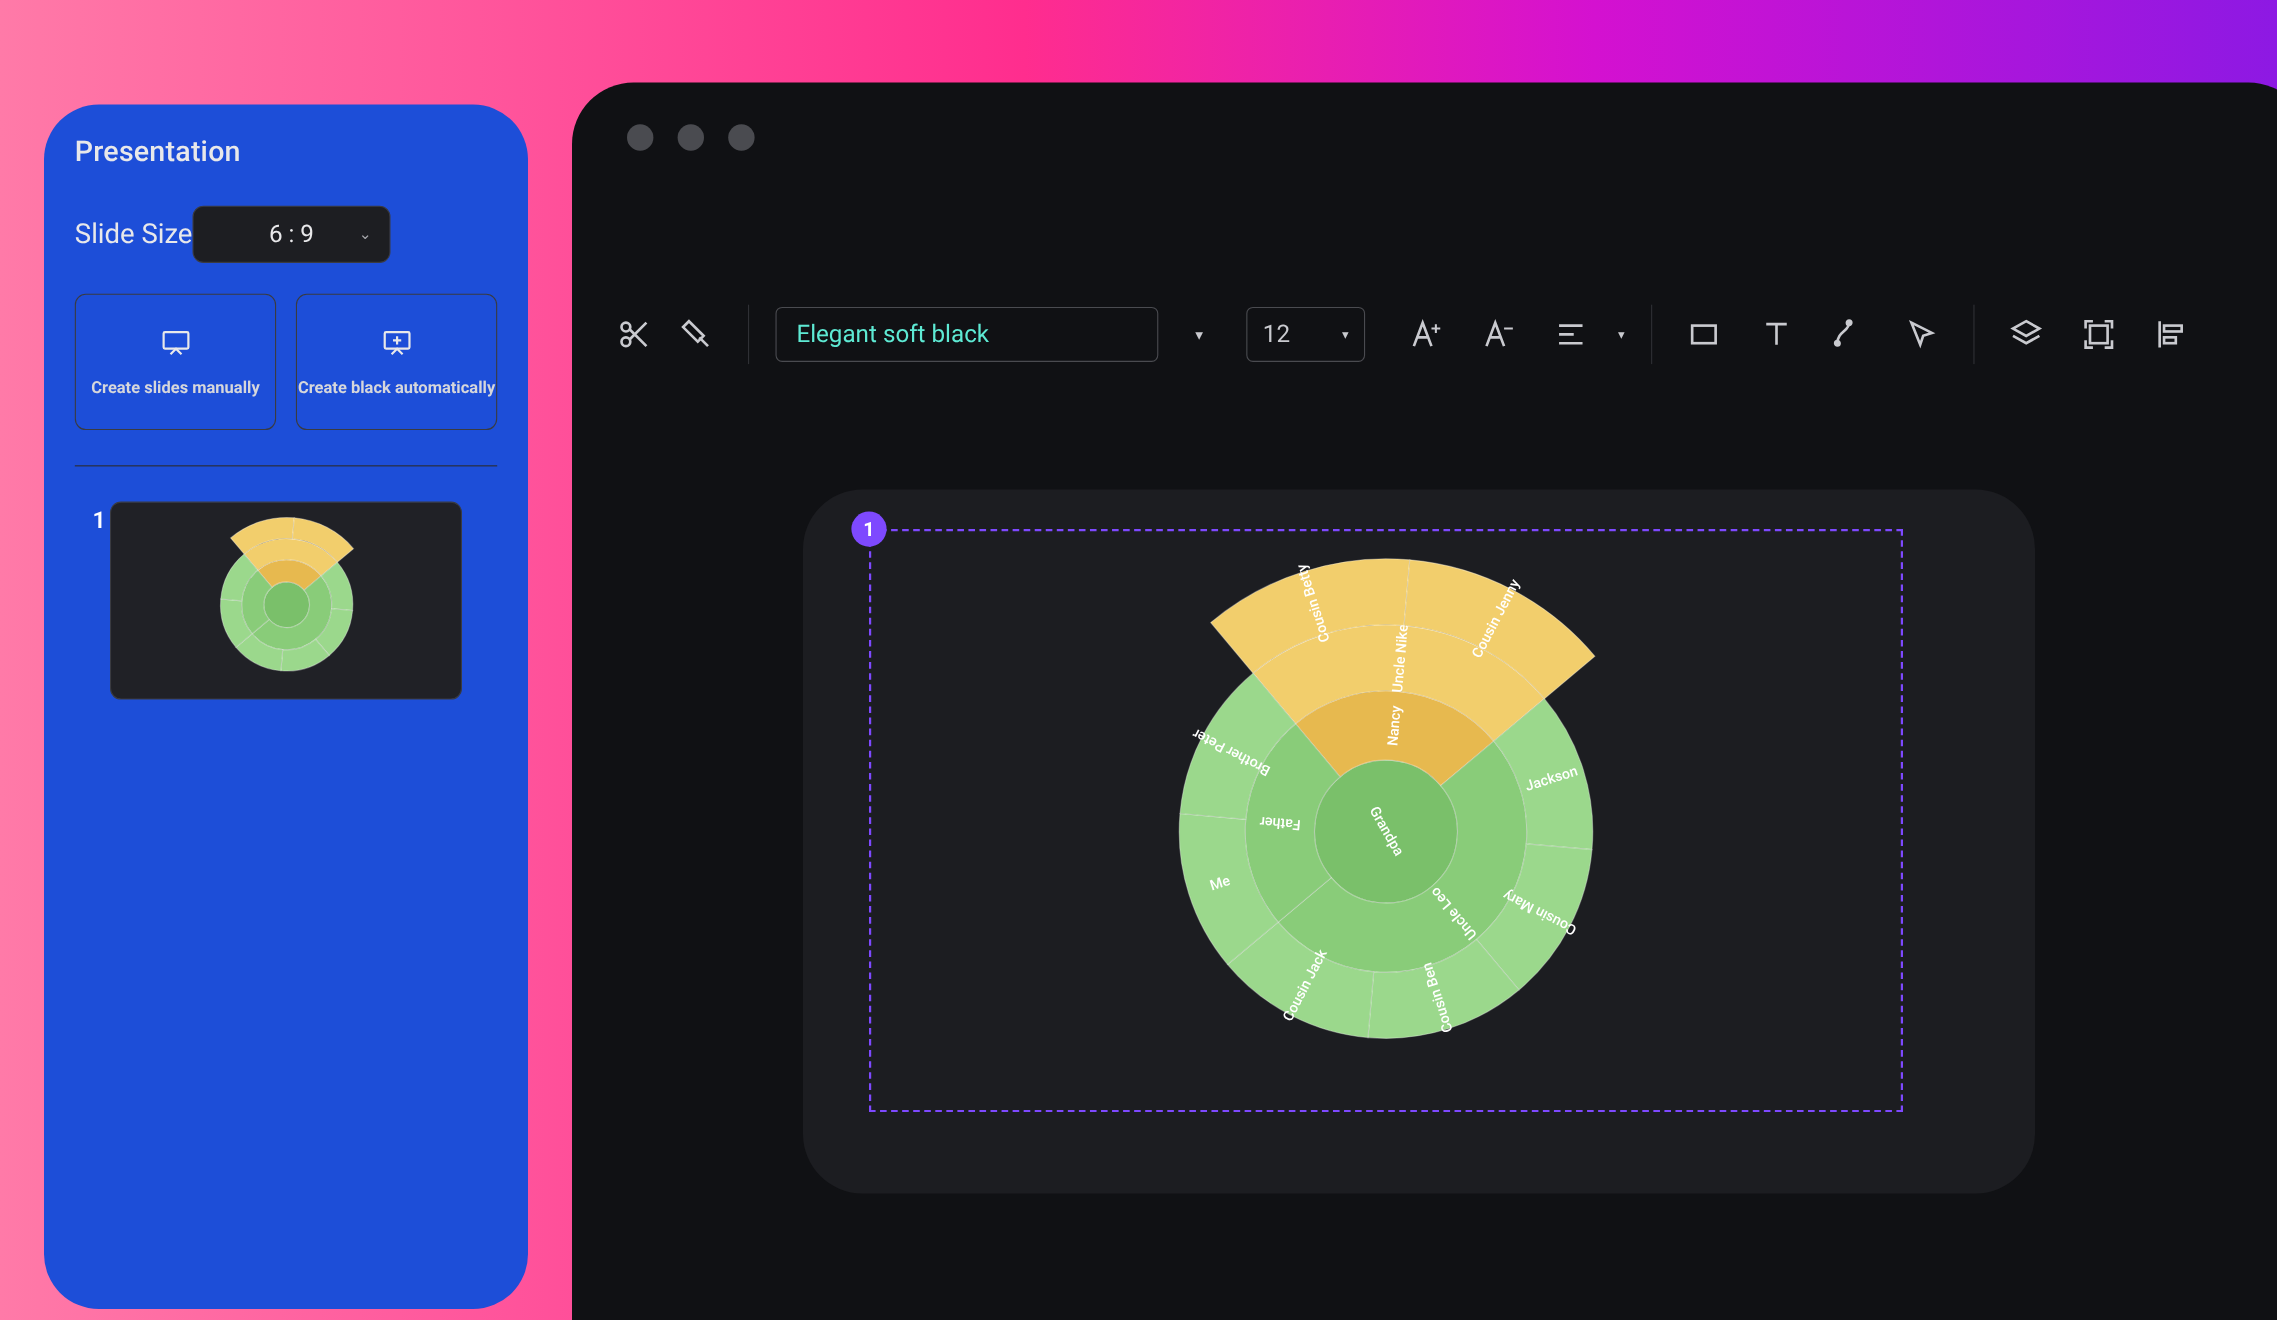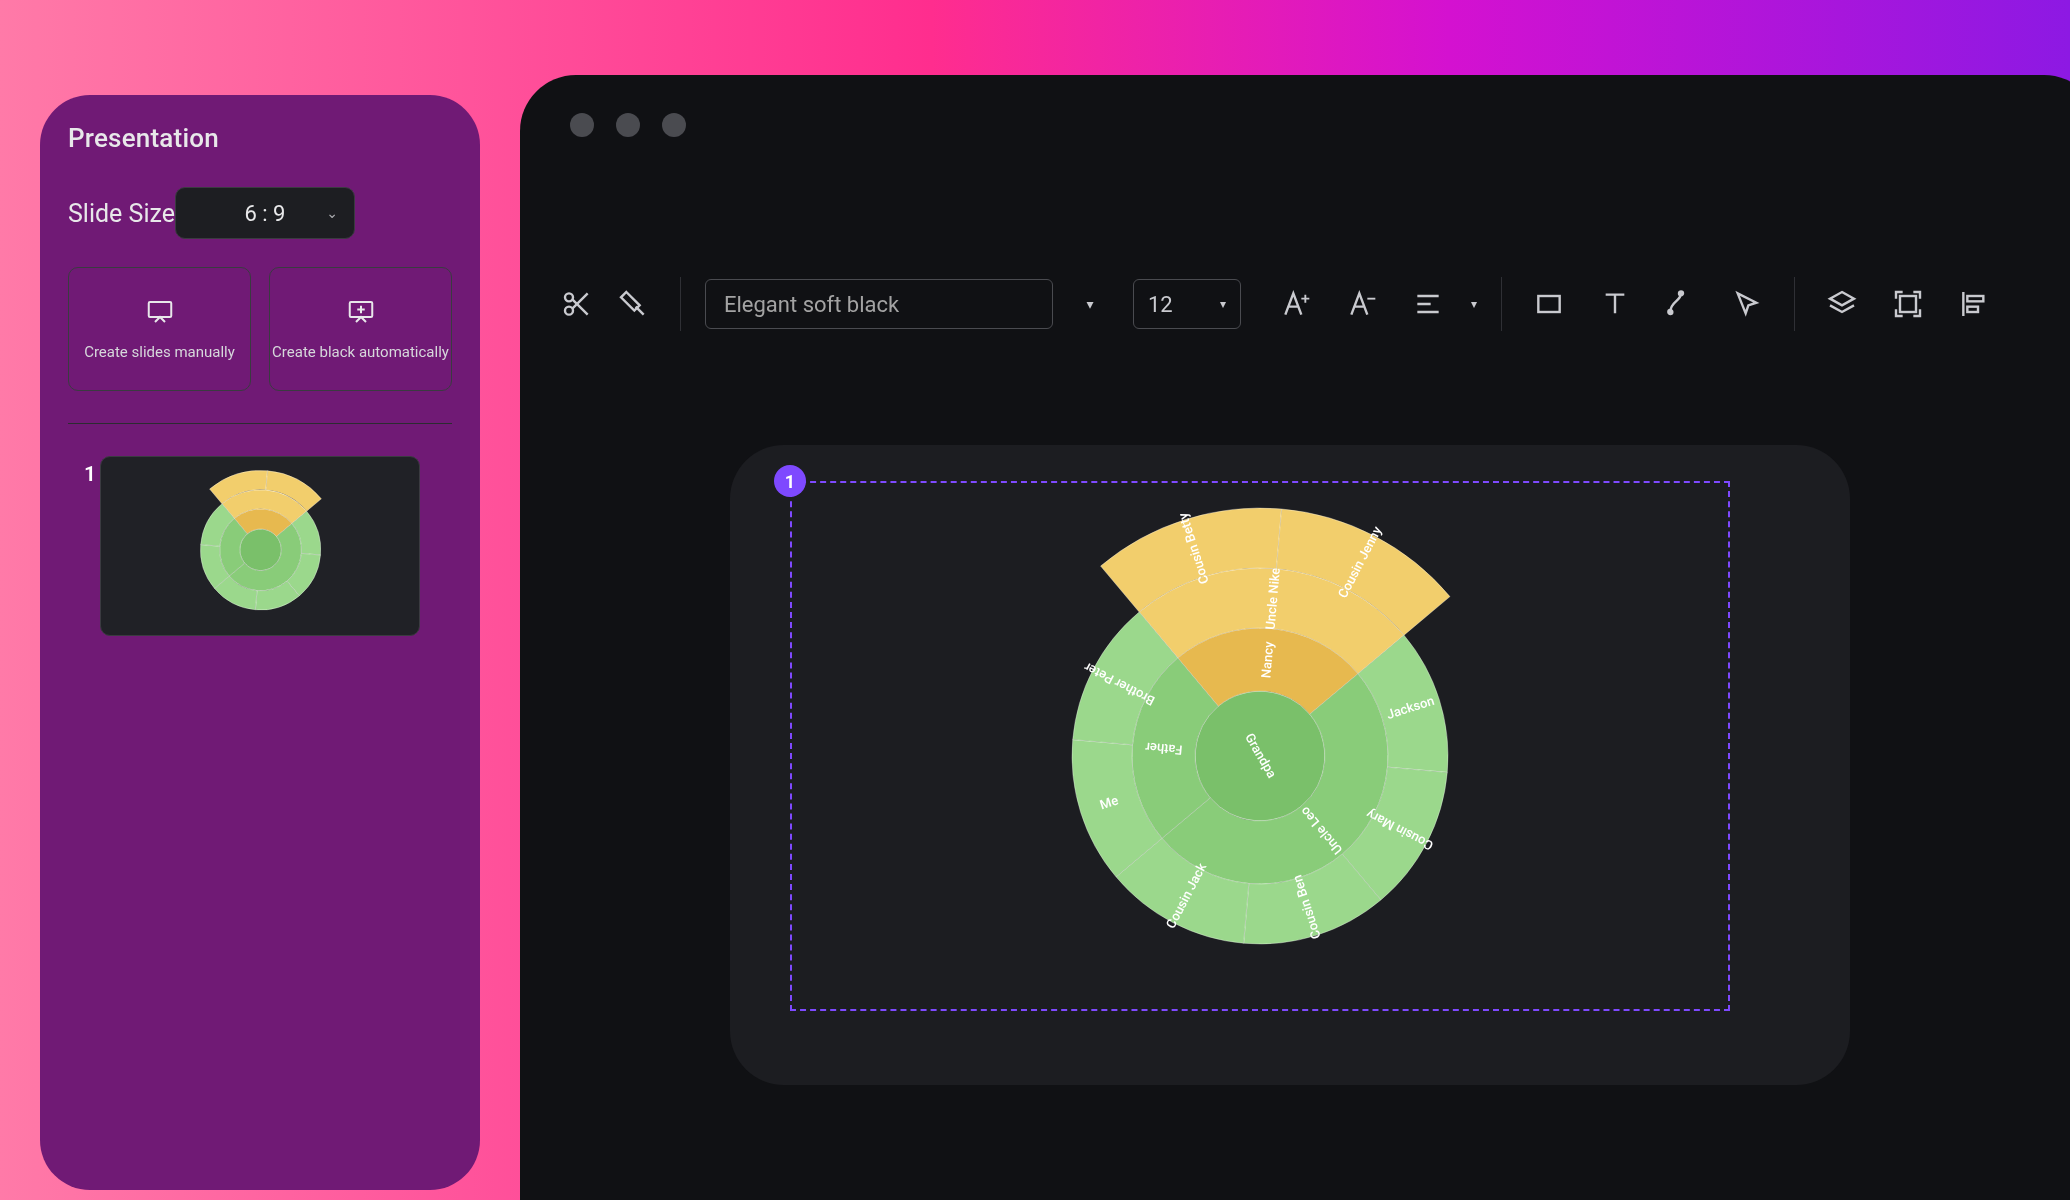--- a/index.html
+++ b/index.html
@@ -12,21 +12,21 @@
     height: 1200px;
     position: relative;
   }
   
   .sidebar {
     position: absolute;
     left: 40px;
     top: 95px;
     width: 440px;
     height: 1095px;
-    background: #701a75;
+    background: #1d4ed8;
     border-radius: 50px;
     padding: 28px 28px;
     color: #e8e8ea;
   }
   .sidebar h1 {
     font-size: 26px;
     font-weight: 500;
     margin-bottom: 34px;
     letter-spacing: 0.2px;
   }
@@ -66,21 +66,21 @@
     border-radius: 10px;
     display: flex;
     flex-direction: column;
     align-items: center;
     justify-content: center;
     gap: 16px;
     cursor: pointer;
     color: #d6d7db;
   }
   .create-card svg { width: 30px; height: 30px; fill: none; stroke: #e8e8ea; stroke-width: 1.6; }
-  .create-card span { font-size: 15px; font-weight: 400; text-align: center; }
+  .create-card span { font-size: 15px; font-weight: 700; text-align: center; }
   .hr { height: 1px; background: #2b2c30; margin: 10px 0 32px; }
   .thumb-wrap { position: relative; width: 320px; margin: 0 auto; }
   .thumb-num {
     position: absolute;
     left: -16px;
     top: 6px;
     font-size: 21px;
     font-weight: 600;
     color: #fff;
   }
@@ -135,21 +135,21 @@
   }
   .tb-icon svg { width: 32px; height: 32px; stroke: #c9cacf; fill: none; stroke-width: 1.8; }
   .tb-divider { width: 1px; height: 54px; background: #2f3035; margin: 0 14px; }
   .font-select {
     width: 348px; height: 50px;
     border: 1px solid #4a4b50;
     border-radius: 6px;
     display: flex; align-items: center;
     padding: 0 18px;
     font-size: 22px;
-    color: #a3a3a3;
+    color: #5eead4;
     cursor: text;
     margin-right: 10px;
     position: relative;
   }
   .font-chev {
     width: 34px; height: 50px;
     display:flex; align-items:center; justify-content:center;
     cursor:pointer; color:#c9cacf; font-size:14px;
     margin-right: 16px;
   }

